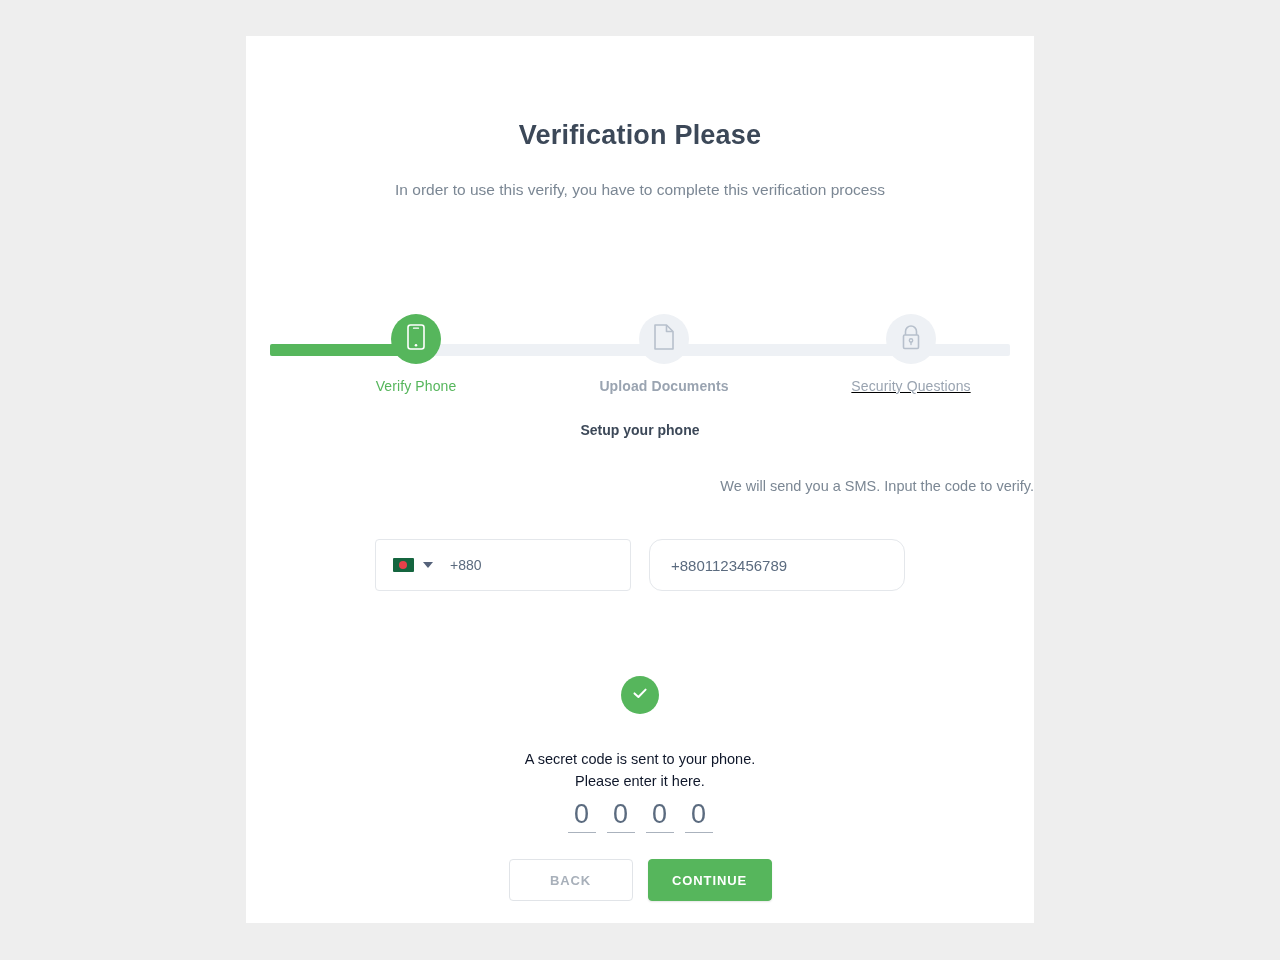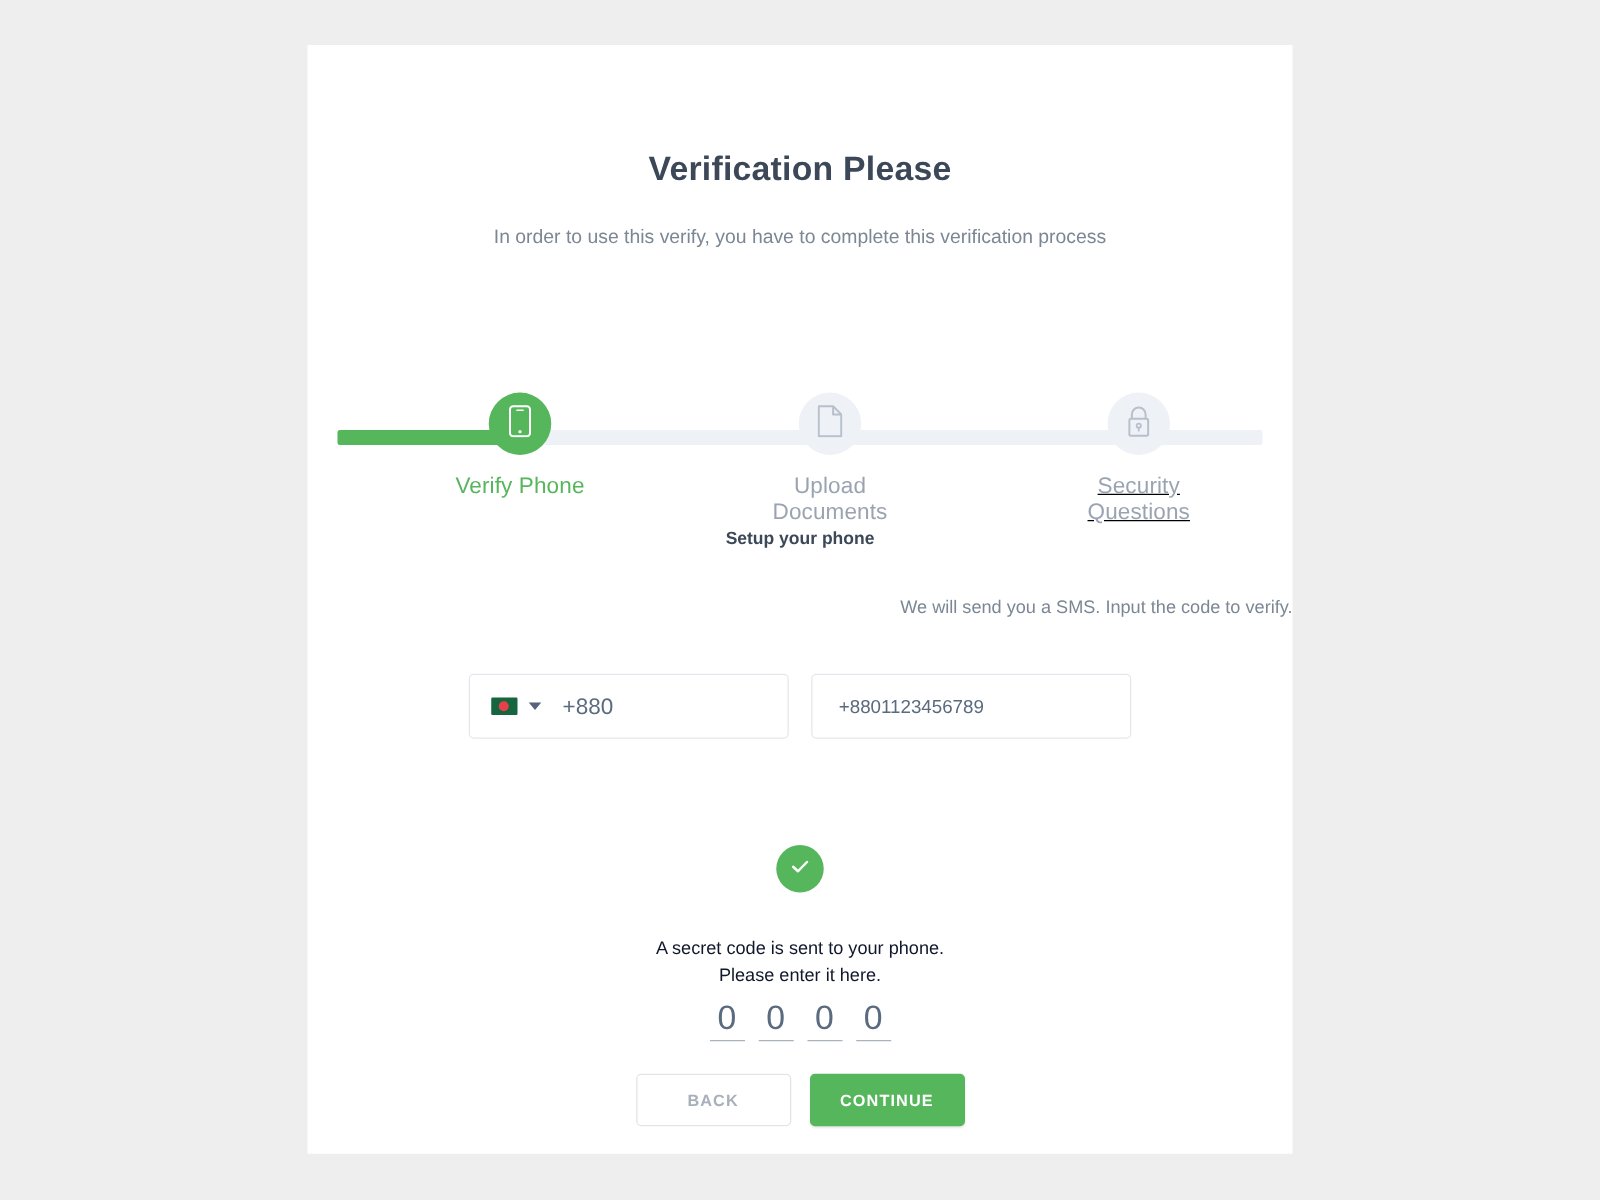--- a/index.html
+++ b/index.html
@@ -78,38 +78,38 @@
     border-radius: 2px;
   }
   .step {
     position: absolute;
     top: 0;
     width: 150px;
     margin-left: -75px;
     text-align: center;
   }
   .step-1 { left: 146px; }
-  .step-2 { left: 394px; }
+  .step-2 { left: 394px; font-weight: bold; }
   .step-3 { left: 641px; text-decoration: underline; }
 
   .step-circle {
     width: 50px;
     height: 50px;
     border-radius: 50%;
     margin: 0 auto;
     display: flex;
     align-items: center;
     justify-content: center;
     background: #eef1f5;
   }
   .step-circle.active { background: #56b65c; }
 
   .step-label {
     margin-top: 14px;
-    font-size: 18px;
+    font-size: 14px;
     color: #9aa4b1;
     letter-spacing: 0.1px;
   }
   .step-label.active { color: #56b65c; }
 
   
   .section-title {
     position: absolute;
     left: 0;
     top: 386px;
@@ -144,21 +144,21 @@
   .field {
     box-sizing: border-box;
     height: 52px;
     border: 1px solid #e4e7eb;
     border-radius: 4px;
     background: #fff;
     display: flex;
     align-items: center;
   }
   .field-country { width: 256px; padding-left: 17px; }
-  .field-number  { width: 256px; padding-left: 21px; }
+  .field-number  { width: 256px; padding-left: 21px; border-radius: 13px; }
 
   .flag {
     width: 21px;
     height: 14px;
     background: #15653f;
     border-radius: 1px;
     position: relative;
     flex: 0 0 auto;
   }
   .flag::after {
@@ -174,21 +174,21 @@
   .caret {
     width: 0; height: 0;
     border-left: 5px solid transparent;
     border-right: 5px solid transparent;
     border-top: 6px solid #55627a;
     margin-left: 9px;
     flex: 0 0 auto;
   }
   .dial-code {
     margin-left: 17px;
-    font-size: 18px;
+    font-size: 14px;
     color: #5b6b7f;
   }
   .phone-value {
     font-size: 15px;
     color: #5b6b7f;
   }
 
   
   .check-circle {
     position: absolute;

